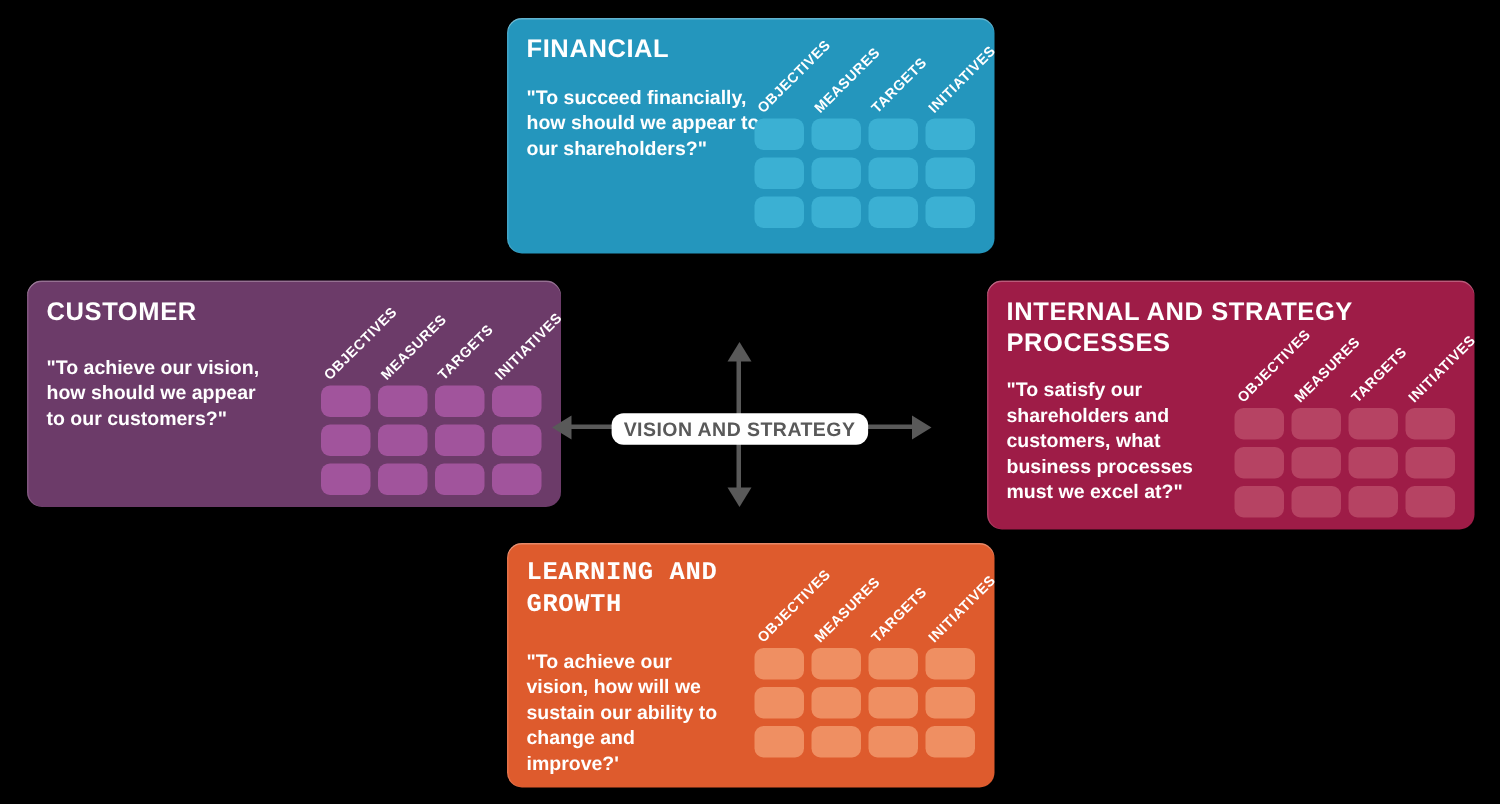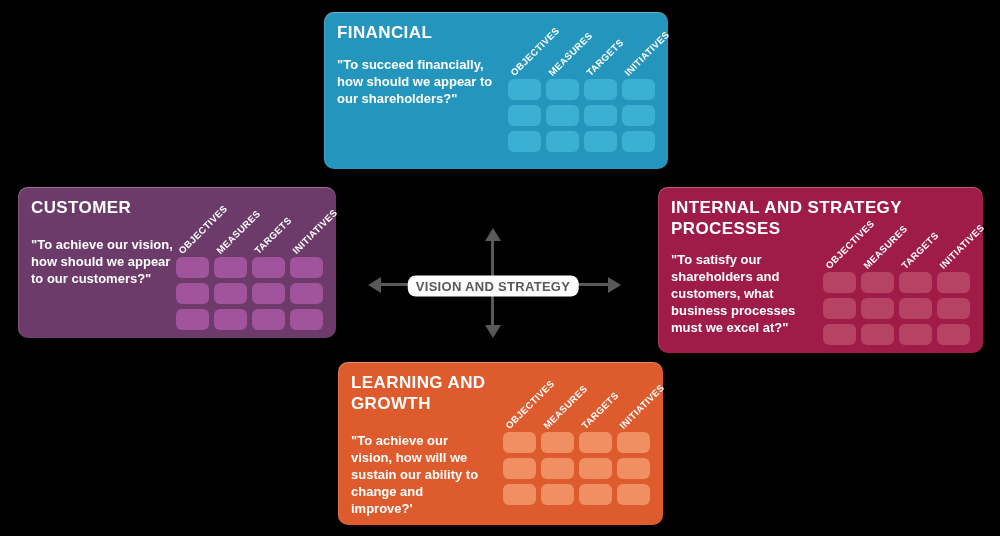--- a/index.html
+++ b/index.html
@@ -2,29 +2,29 @@
 <html><head>
 <meta charset="utf-8">
 <style>
   html,body{margin:0;padding:0;background:#000;}
   body{font-family:"Liberation Sans","DejaVu Sans",sans-serif;}
   .canvas{position:relative;width:1000px;height:536px;background:#000;overflow:hidden;}
 
   
   .quadrant{position:absolute;border-radius:10px;background:var(--base);
     box-shadow:inset 0 1px 0 rgba(255,255,255,.28), inset 1px 0 0 rgba(255,255,255,.14);}
-  .q-financial{left:324px;top:12px;width:325px;height:157px;padding-left:19px;}
-  .q-customer{left:18px;top:187px;width:318px;height:151px;}
+  .q-financial{left:338px;top:12px;width:325px;height:157px;}
+  .q-customer{left:18px;top:187px;width:356px;height:151px;}
   .q-internal{left:658px;top:187px;width:325px;height:166px;}
   .q-learning{left:338px;top:362px;width:325px;height:163px;}
 
   .q-title{position:absolute;left:13px;top:10px;color:#fff;font-weight:bold;
     font-size:17px;line-height:21px;letter-spacing:.4px;}
   .q-internal .q-title{width:260px;}
-  .q-learning .q-title{width:170px;}
+  .q-learning .q-title{width:170px;font-family:Liberation Mono, monospace;}
 
   .q-quote{position:absolute;color:#fff;font-weight:bold;font-size:13px;line-height:17px;}
   .q-financial .q-quote{left:13px;top:44px;width:162px;}
   .q-customer .q-quote{left:13px;top:49px;width:152px;}
   .q-internal .q-quote{left:13px;top:64px;width:152px;}
   .q-learning .q-quote{left:13px;top:70px;width:136px;}
 
   
   .q-grid{position:absolute;right:13px;width:147px;}
   .q-financial .q-grid{top:12px;}

